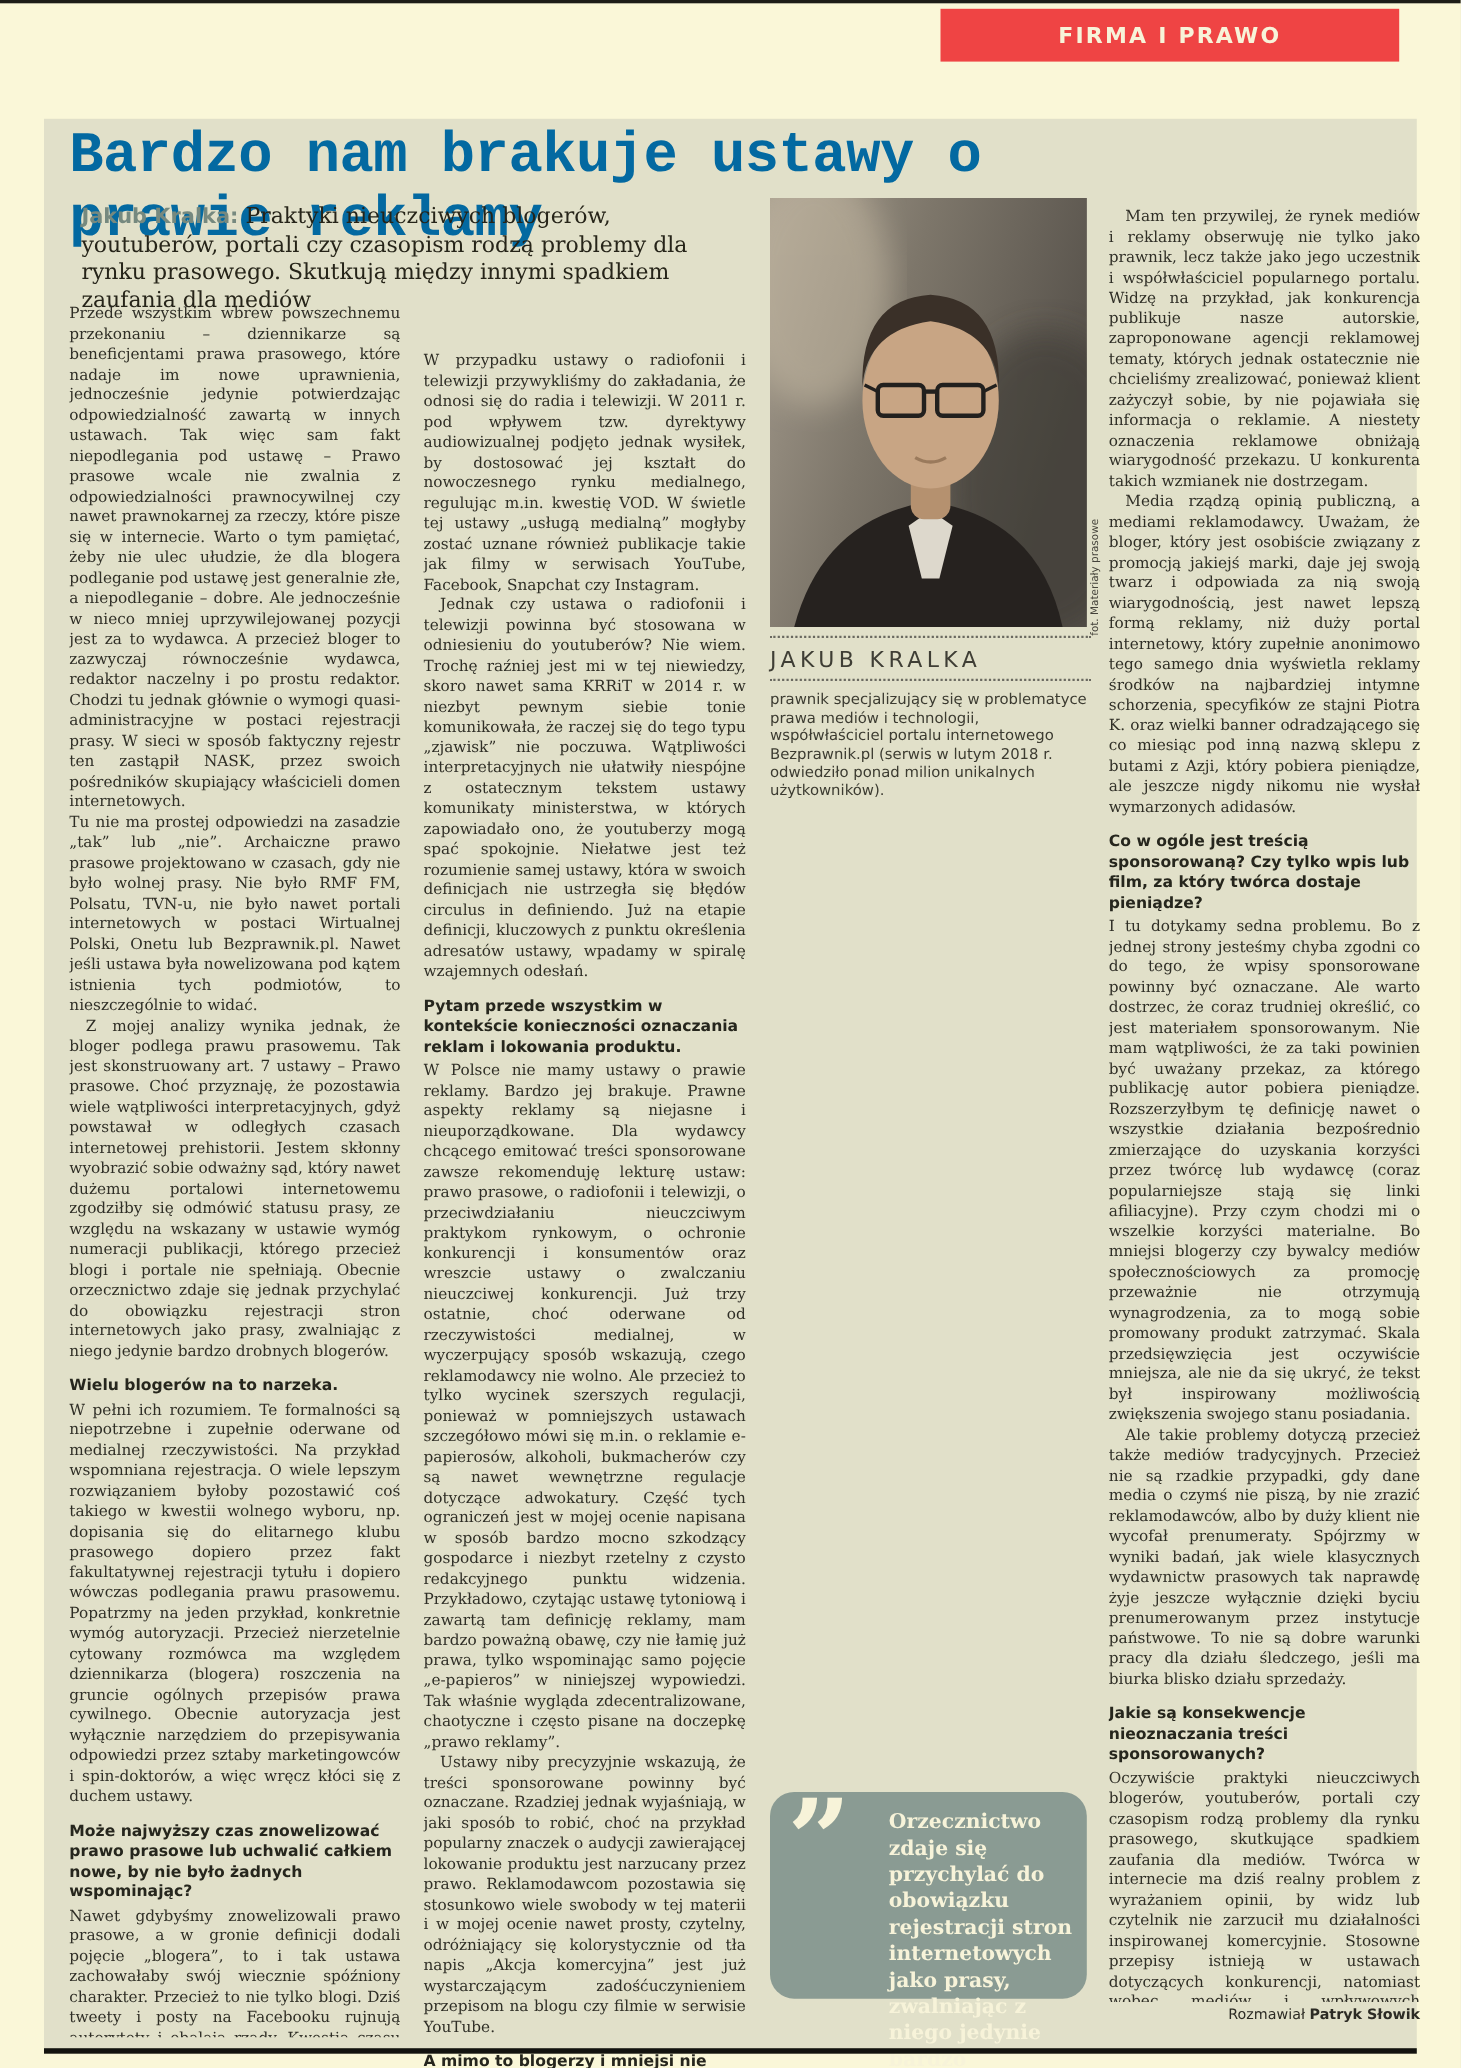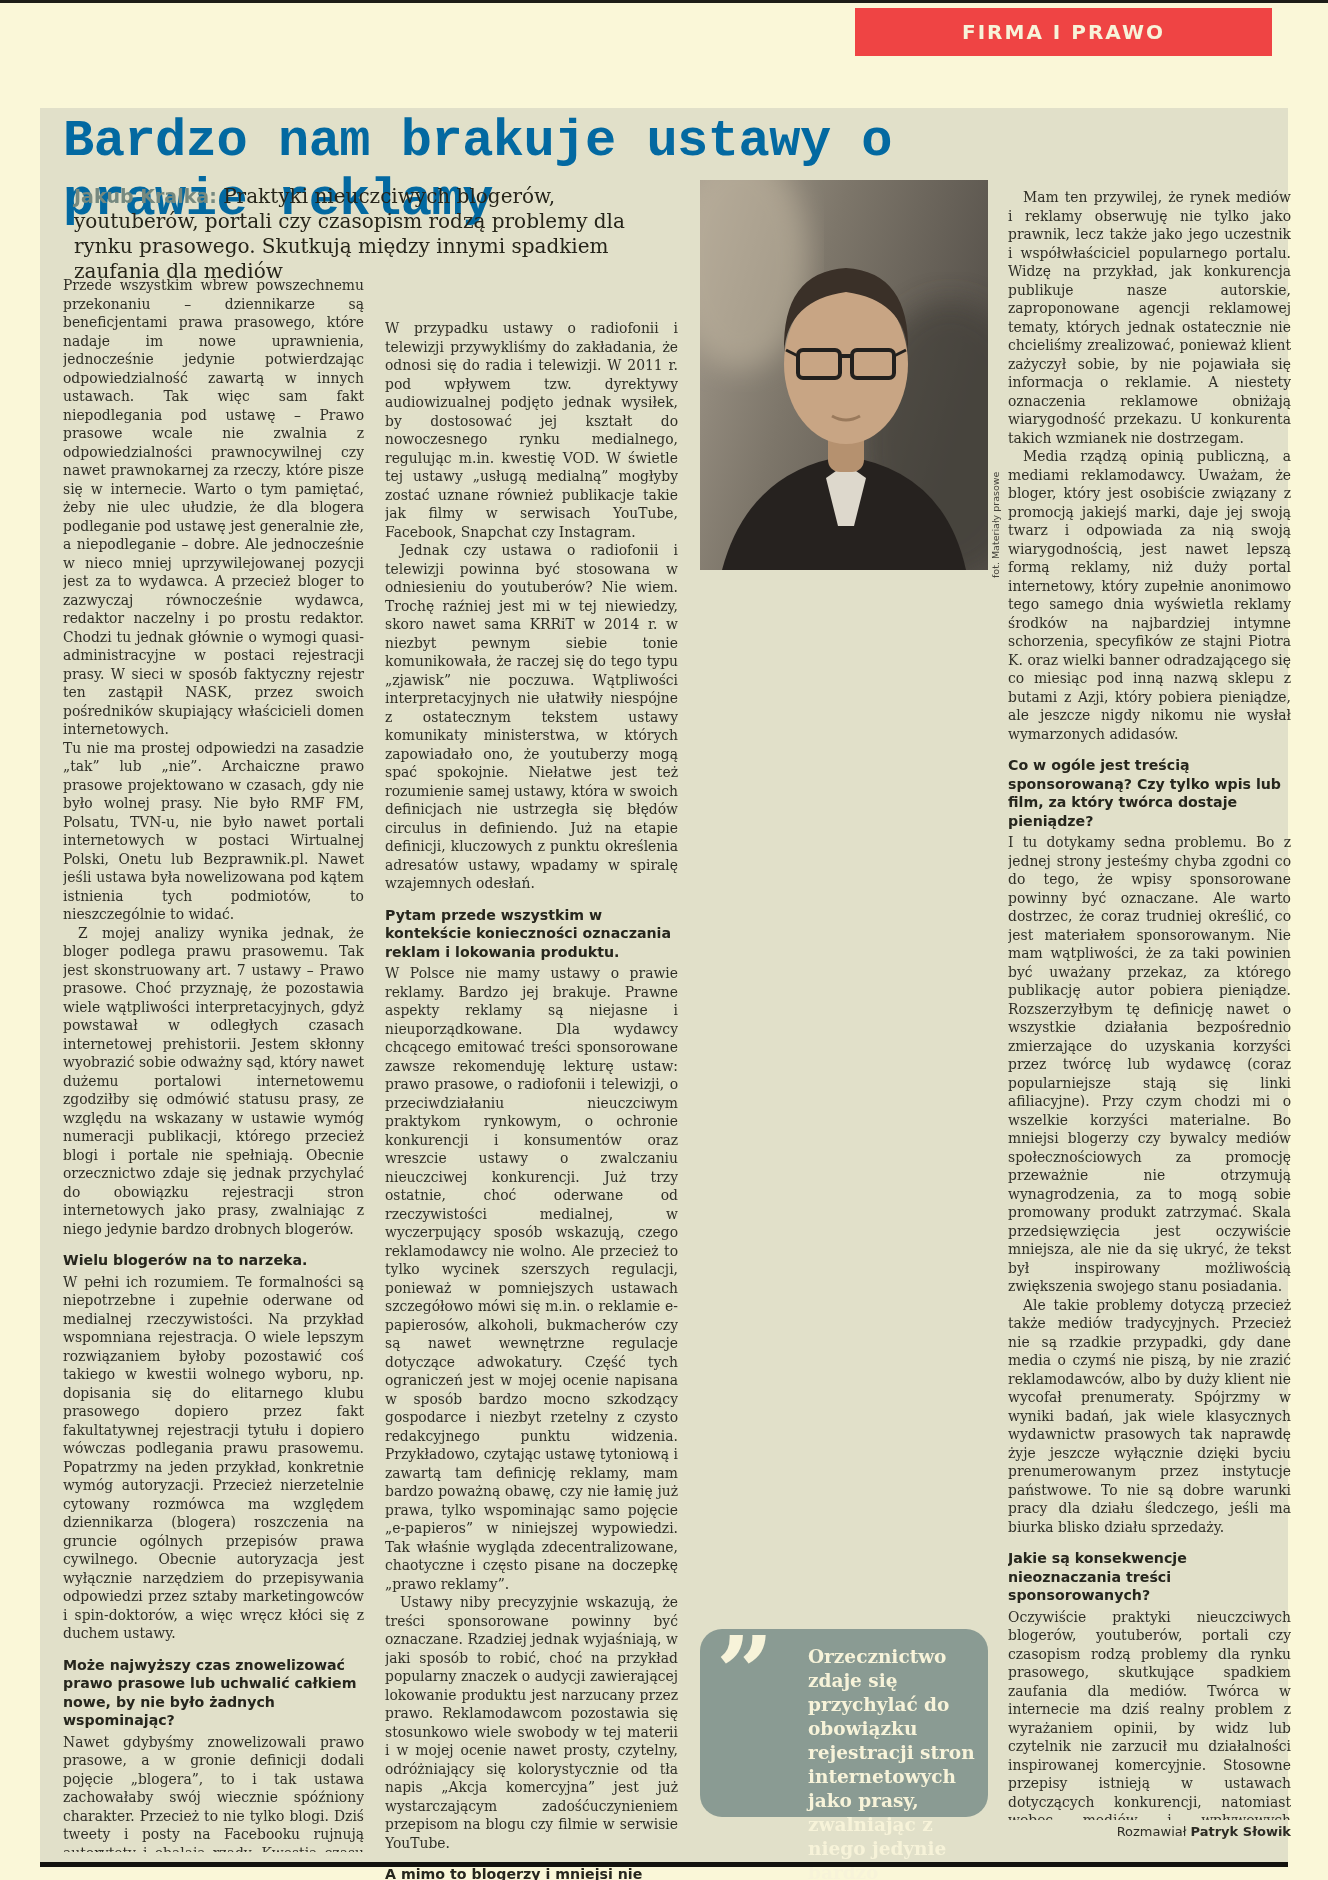--- a/index.html
+++ b/index.html
@@ -102,20 +102,24 @@
       <rect x="98" y="170" width="42" height="28" rx="5" fill="none" stroke="#22201e" stroke-width="4"></rect>
       <rect x="152" y="170" width="42" height="28" rx="5" fill="none" stroke="#22201e" stroke-width="4"></rect>
       <line x1="140" y1="176" x2="152" y2="176" stroke="#22201e" stroke-width="4"></line>
       <line x1="98" y1="176" x2="86" y2="170" stroke="#22201e" stroke-width="3"></line>
       <line x1="194" y1="176" x2="206" y2="170" stroke="#22201e" stroke-width="3"></line>
       <path d="M132 236 Q146 244 160 236" fill="none" stroke="#9a7a5c" stroke-width="3"></path>
     </svg>
   </div>
   <div class="photo-credit">fot. Materiały prasowe</div>
 
+  <div class="caption">
+    <div class="cap-name">JAKUB KRALKA</div>
+    <div class="cap-bio">prawnik specjalizujący się w problematyce prawa mediów i technologii, współwłaściciel portalu internetowego Bezprawnik.pl (serwis w lutym 2018 r. odwiedziło ponad milion unikalnych użytkowników).</div>
+  </div>
 
   <div class="pullquote">
     <span class="pq-icon">”</span>
     <div class="pq-text">Orzecznictwo zdaje się przychylać do obowiązku rejestracji stron internetowych jako prasy, zwalniając z niego jedynie bardzo drobnych blogerów</div>
   </div>
 
   <div class="col col4">
       <p class="a ai">Mam ten przywilej, że rynek mediów i reklamy obserwuję nie tylko jako prawnik, lecz także jako jego uczestnik i współwłaściciel popularnego portalu. Widzę na przykład, jak konkurencja publikuje nasze autorskie, zaproponowane agencji reklamowej tematy, których jednak ostatecznie nie chcieliśmy zrealizować, ponieważ klient zażyczył sobie, by nie pojawiała się informacja o reklamie. A niestety oznaczenia reklamowe obniżają wiarygodność przekazu. U konkurenta takich wzmianek nie dostrzegam.</p>
       <p class="a ai">Media rządzą opinią publiczną, a mediami reklamodawcy. Uważam, że bloger, który jest osobiście związany z promocją jakiejś marki, daje jej swoją twarz i odpowiada za nią swoją wiarygodnością, jest nawet lepszą formą reklamy, niż duży portal internetowy, który zupełnie anonimowo tego samego dnia wyświetla reklamy środków na najbardziej intymne schorzenia, specyfików ze stajni Piotra K. oraz wielki banner odradzającego się co miesiąc pod inną nazwą sklepu z butami z Azji, który pobiera pieniądze, ale jeszcze nigdy nikomu nie wysłał wymarzonych adidasów.</p>
       <p class="q">Co w ogóle jest treścią sponsorowaną? Czy tylko wpis lub film, za który twórca dostaje pieniądze?</p>

